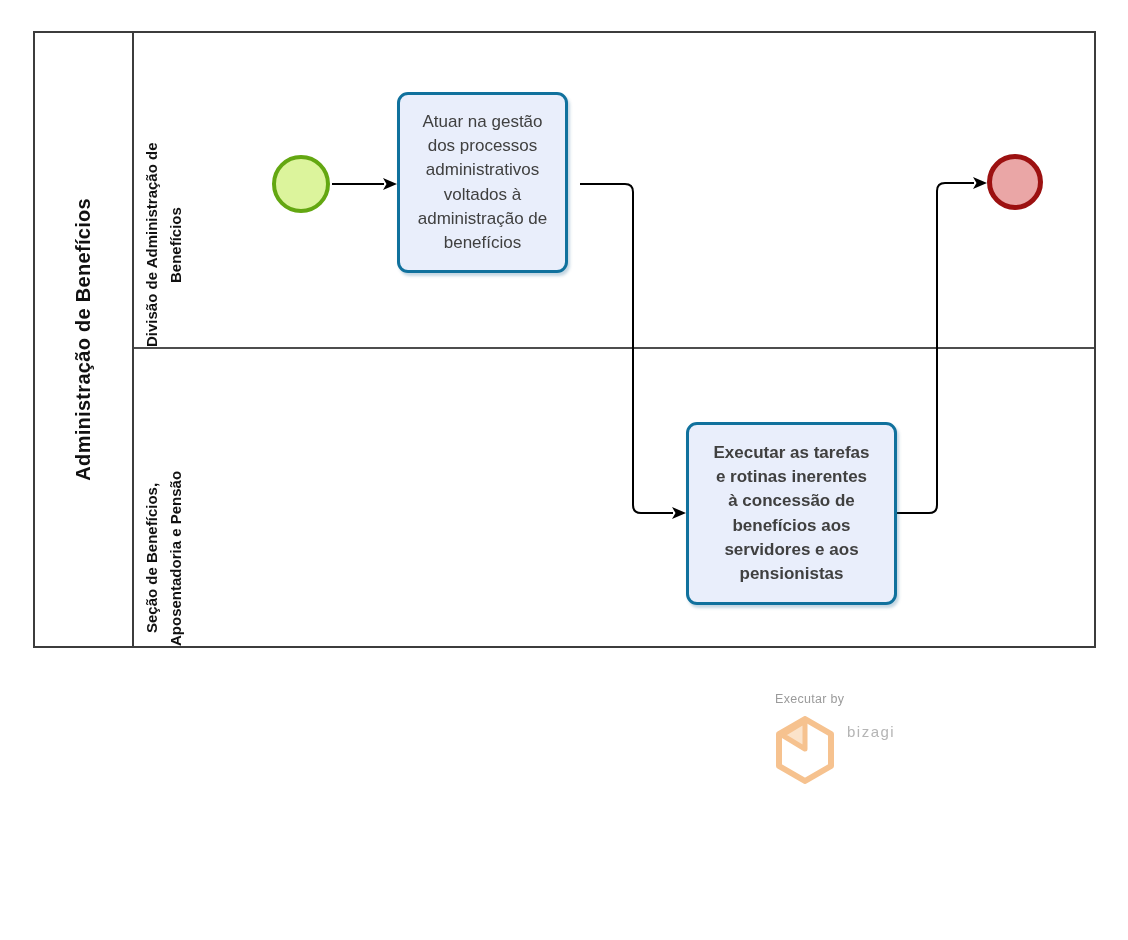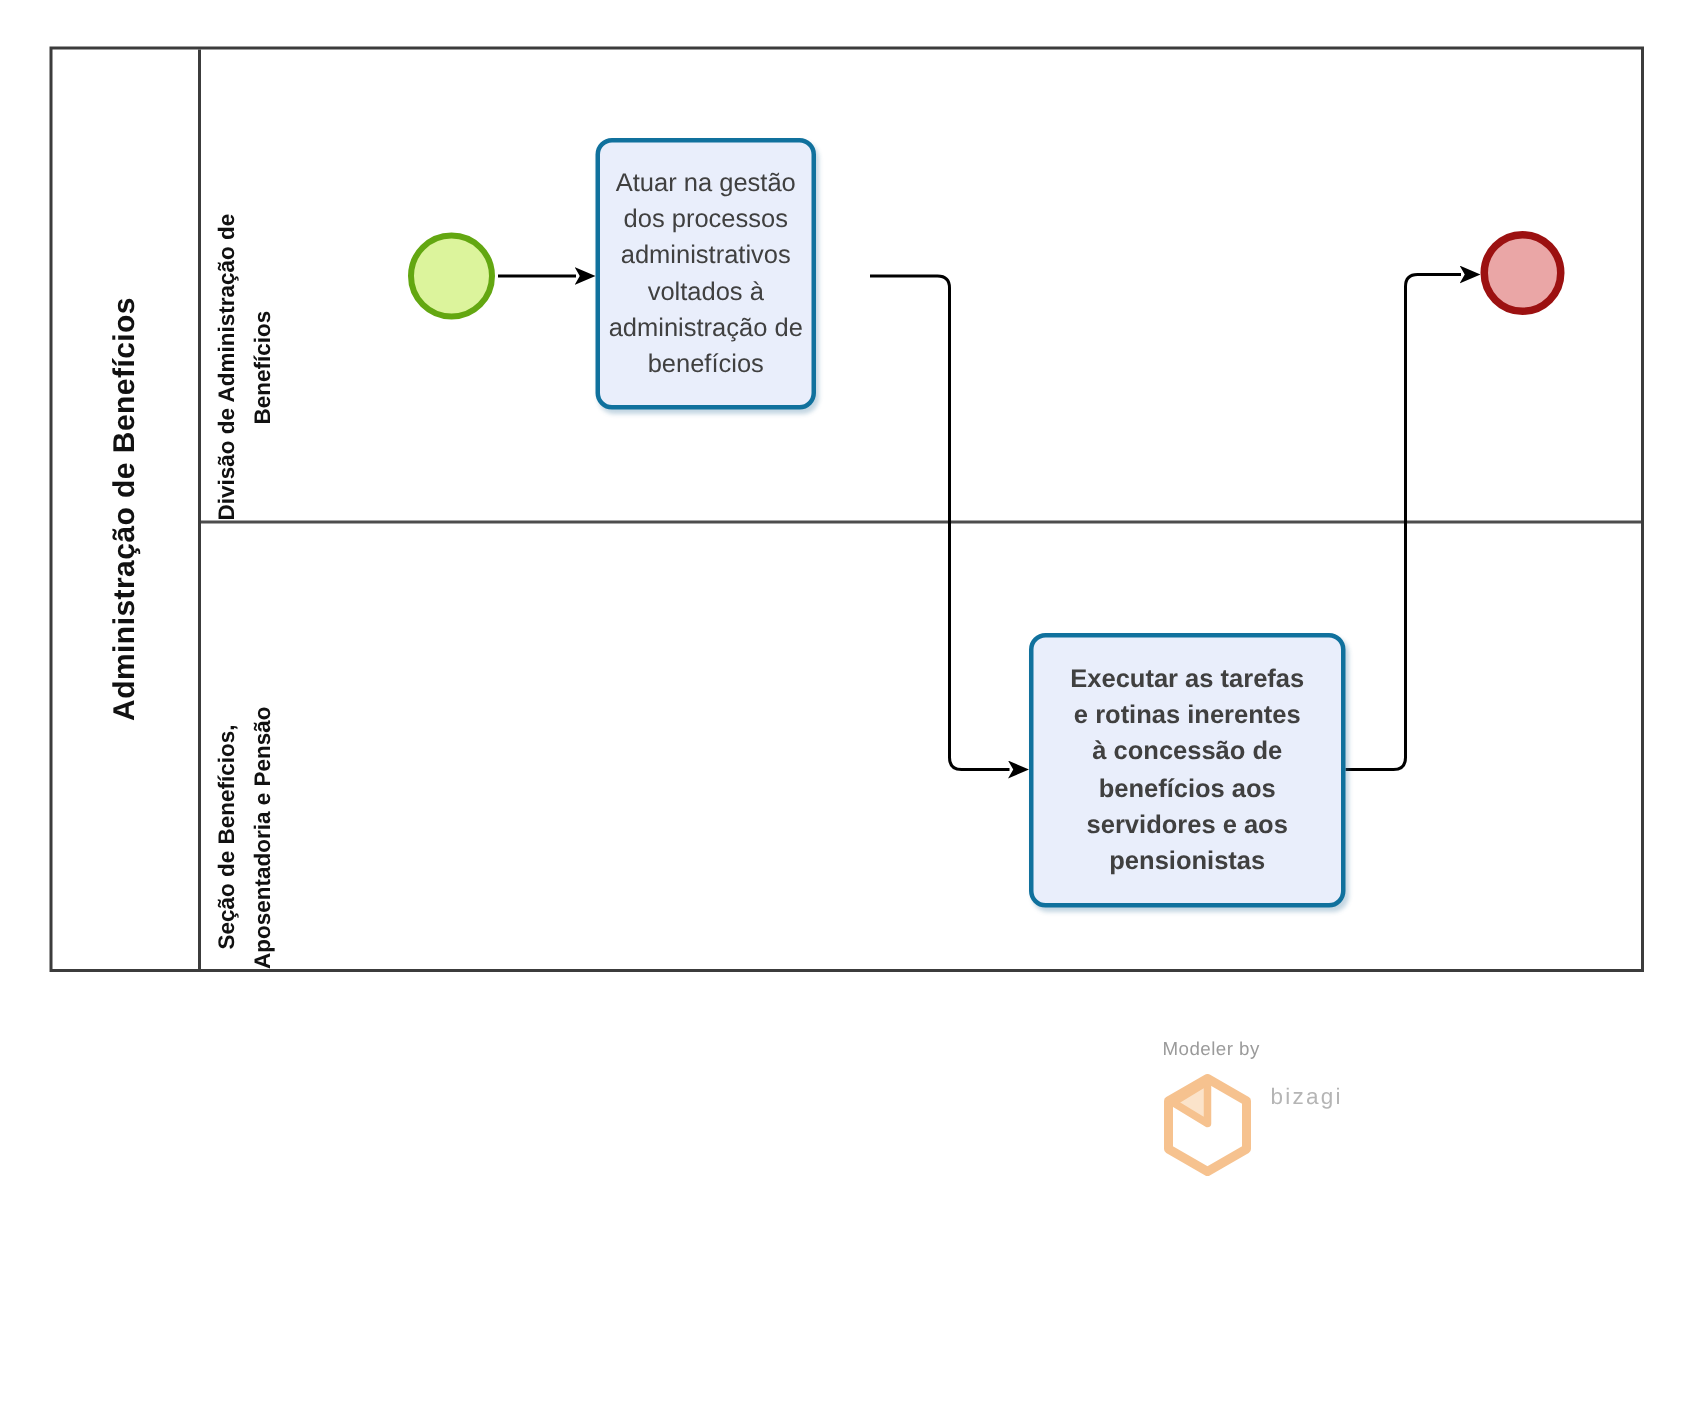--- a/index.html
+++ b/index.html
@@ -66,21 +66,21 @@
     display: flex;
     align-items: center;
     justify-content: center;
     text-align: center;
     white-space: pre-line;
     font-size: 17px;
     line-height: 1.42;
     color: #404040;
     padding: 4px;
   }
-  .task-1 { left: 397px; top: 92px;  width: 147px; height: 181px; }
+  .task-1 { left: 397px; top: 92px;  width: 171px; height: 181px; }
   .task-2 { left: 686px; top: 422px; width: 211px; height: 183px; font-weight: bold; }
   .event {
     position: absolute;
     border-radius: 50%;
     box-sizing: border-box;
   }
   .event-start {
     left: 272px; top: 155px;
     width: 58px; height: 58px;
     background: #dcf49c;
@@ -163,21 +163,21 @@
 administração de
 benefícios</div>
   <div class="task task-2">Executar as tarefas
 e rotinas inerentes
 à concessão de
 benefícios aos
 servidores e aos
 pensionistas</div>
 
   <div class="branding">
-    <div class="powered-by">Modeler by</div>
+    <div class="powered-by">Executar by</div>
     <svg class="hexagon" width="58" height="68" viewBox="0 0 58 68" xmlns="http://www.w3.org/2000/svg">
       <path d="M29 3 L55 18 L55 50 L29 65 L3 50 L3 18 Z" fill="none" stroke="#f6c28f" stroke-width="6" stroke-linejoin="round"></path>
       <path d="M29 5 L29 33 L6 19 Z" fill="#fbe3ca" stroke="#f6c28f" stroke-width="5" stroke-linejoin="round"></path>
     </svg>
     <div class="brand-word">bizagi</div>
   </div>
 
 </div>
 
 </body></html>

